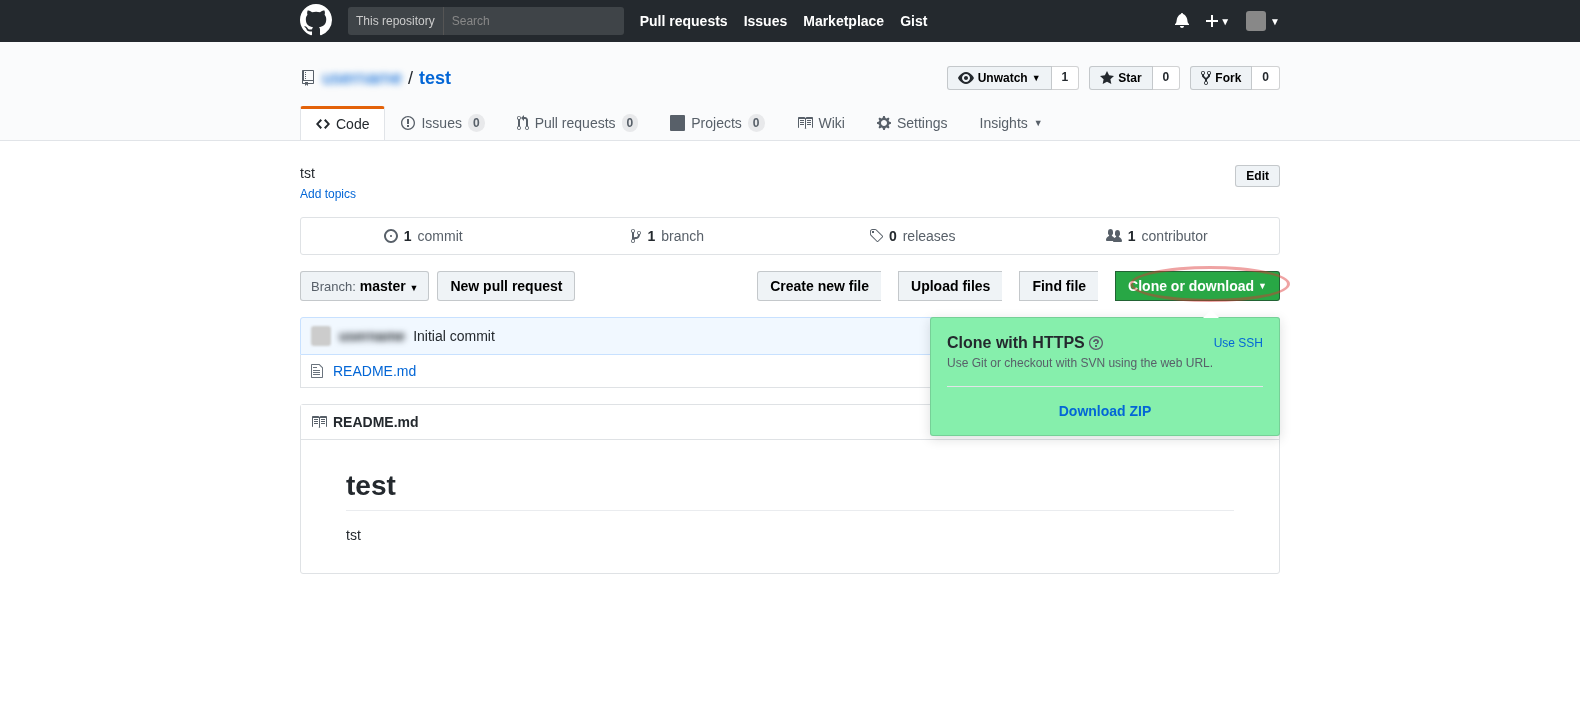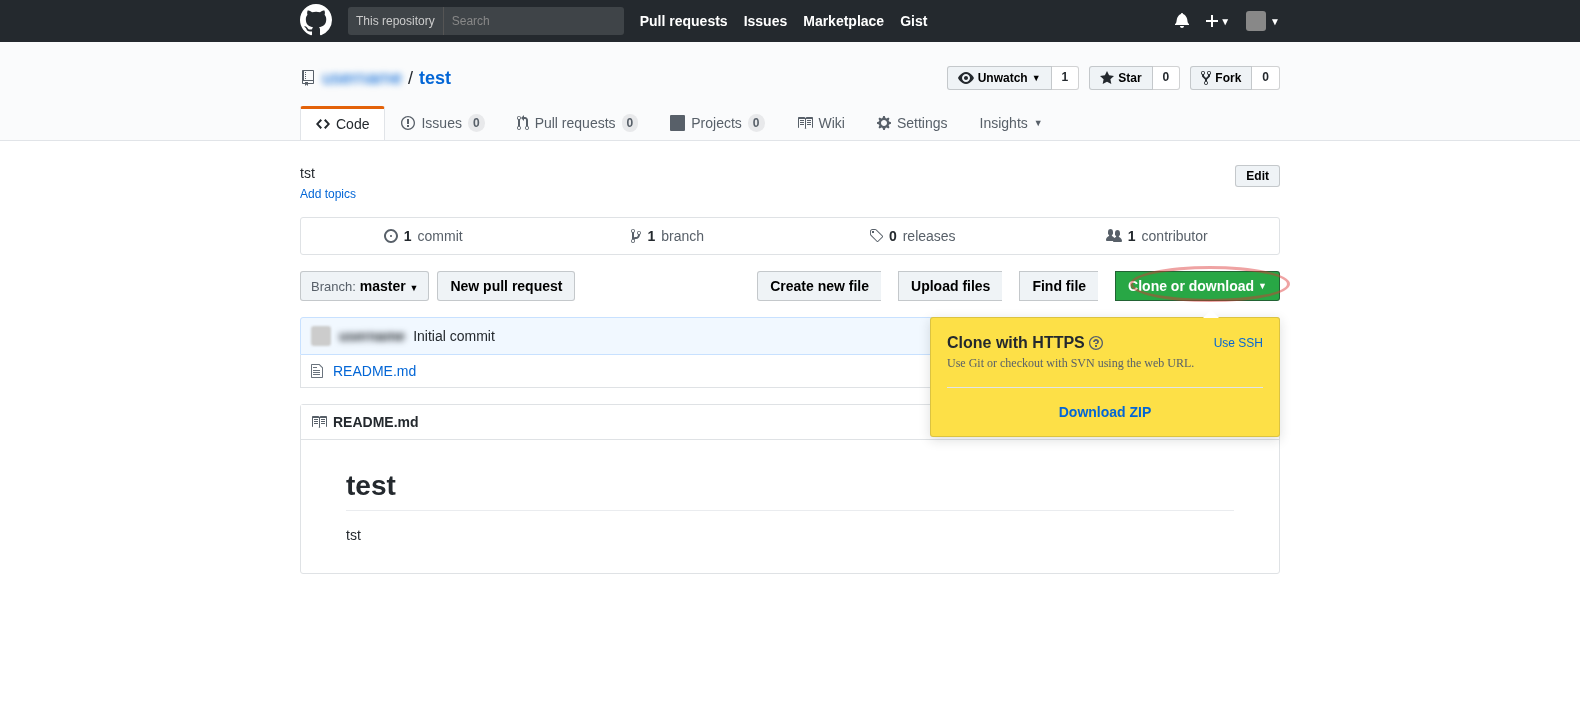--- a/index.html
+++ b/index.html
@@ -75,31 +75,31 @@
 .file-row .msg { color: #6a737d; margin-left: auto; margin-right: 200px; }
 
 .readme-box { border: 1px solid #dfe2e5; border-radius: 3px; margin-top: 16px; }
 .readme-head { background: #fff; padding: 9px 10px; border-bottom: 1px solid #dfe2e5; font-weight: 600; display: flex; align-items: center; gap: 6px; }
 .readme-body { padding: 30px 45px; }
 .readme-body h1 { font-size: 2em; font-weight: 600; padding-bottom: 0.3em; border-bottom: 1px solid #eaecef; margin-bottom: 16px; }
 
 
 .clone-dropdown {
   position: absolute; right: 0; top: 46px; width: 350px;
-  background: #fde047; border: 1px solid rgba(27,31,35,0.15); border-radius: 3px;
+  background: #86efac; border: 1px solid rgba(27,31,35,0.15); border-radius: 3px;
   box-shadow: 0 3px 12px rgba(27,31,35,0.15); z-index: 100; padding: 16px;
 }
 .clone-dropdown::before {
   content: ''; position: absolute; top: -8px; right: 60px;
   border: 8px solid transparent; border-bottom-color: #fff; border-top: 0;
 }
 .clone-head { display: flex; align-items: center; }
 .clone-head h4 { font-size: 16px; font-weight: 600; display: flex; align-items: center; gap: 4px; }
 .use-ssh { margin-left: auto; color: #0366d6; font-size: 12px; cursor: pointer; }
-.clone-desc { font-size: 12px; color: #586069; margin: 4px 0 10px; font-family: Liberation Serif, serif; }
+.clone-desc { font-size: 12px; color: #586069; margin: 4px 0 10px; }
 .clone-url-row { display: flex; position: relative; }
 .clone-url-input { flex: 1; font-family: SFMono-Regular, Consolas, monospace; font-size: 12px; padding: 6px 8px; border: 1px solid #d1d5da; border-radius: 3px 0 0 3px; background: #fff; }
 .copy-btn { padding: 6px 8px; border: 1px solid #d1d5da; border-left: 0; border-radius: 0 3px 3px 0; background: #eff3f6; cursor: pointer; }
 .clone-url-row .highlight-ellipse2 {
   position: absolute; left: -6px; top: -4px;
   width: 335px; height: 34px;
   background: rgba(220,50,50,0.25);
   border-radius: 50%; pointer-events: none;
 }
 .download-zip { text-align: center; margin-top: 16px; padding-top: 16px; border-top: 1px solid #e1e4e8; }

